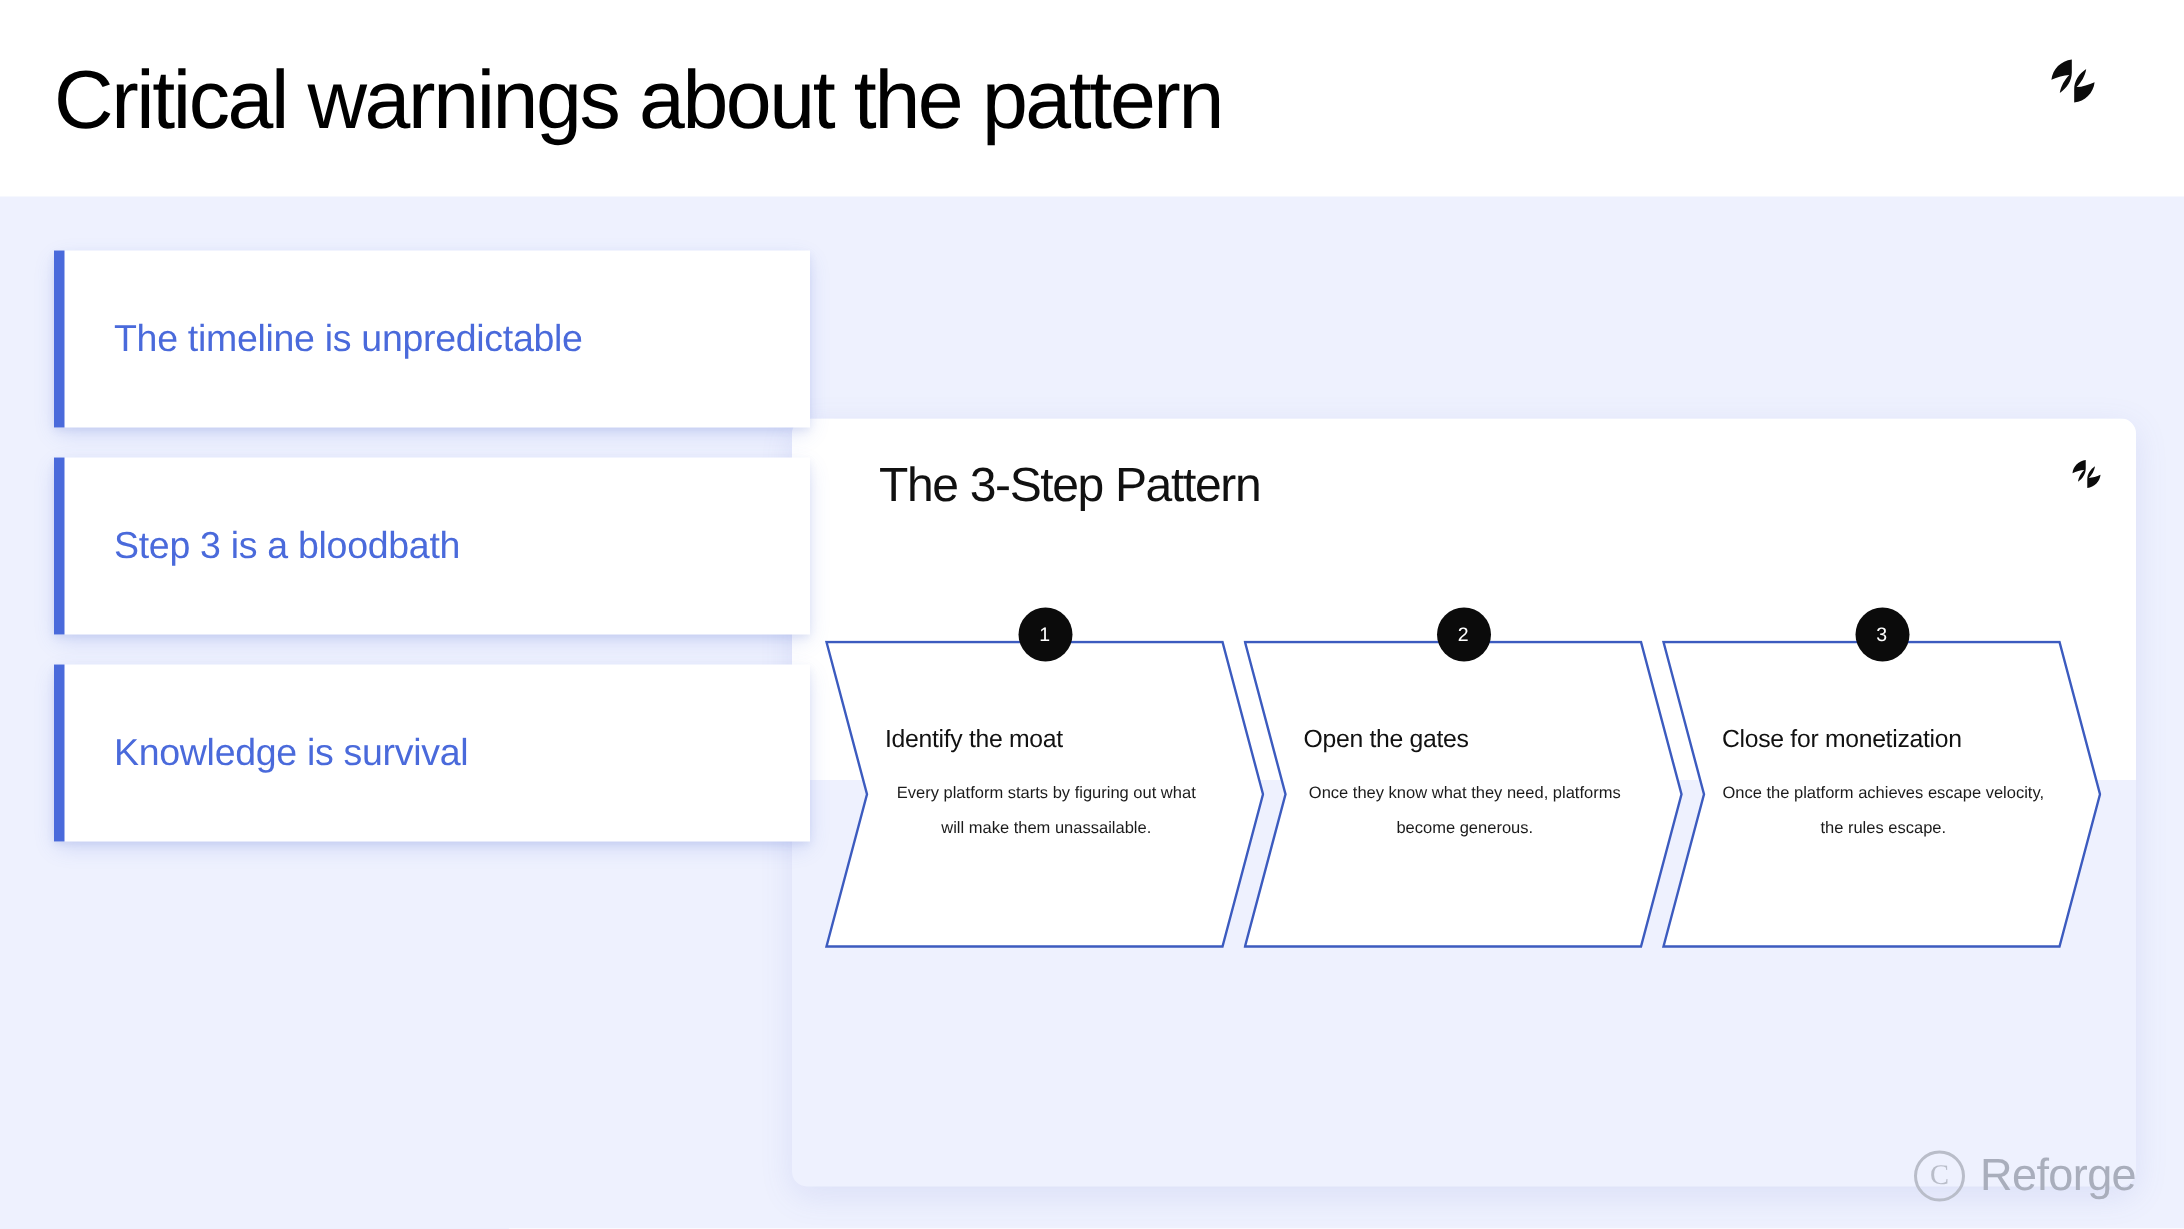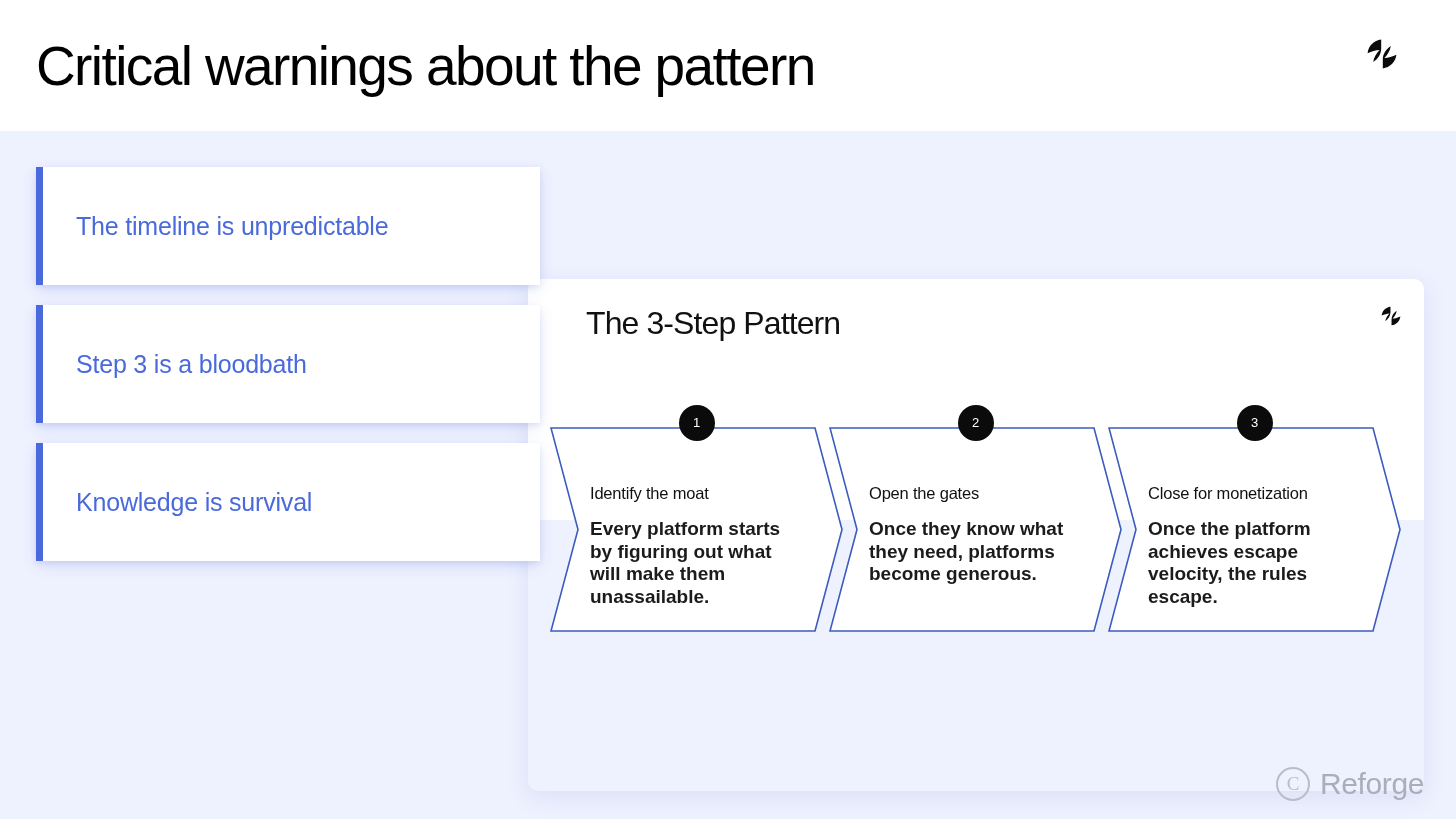--- a/index.html
+++ b/index.html
@@ -141,24 +141,25 @@
   }
   .step-heading {
     font-size: 16.5px;
     line-height: 22px;
     font-weight: 400;
     color: #111111;
     letter-spacing: -0.2px;
     margin-bottom: 14px;
   }
   .step-desc {
-    font-size: 19px;
+    font-size: 11px;
     line-height: 22.5px;
-    font-weight: 700;
+    font-weight: 400;
     color: #1b1b1b;
+    text-align: center;
   }
 
   .step-badge {
     position: absolute;
     top: -22px;
     left: 50%;
     transform: translateX(-50%);
     width: 36px; height: 36px;
     border-radius: 50%;
     background: #0b0b0b;

